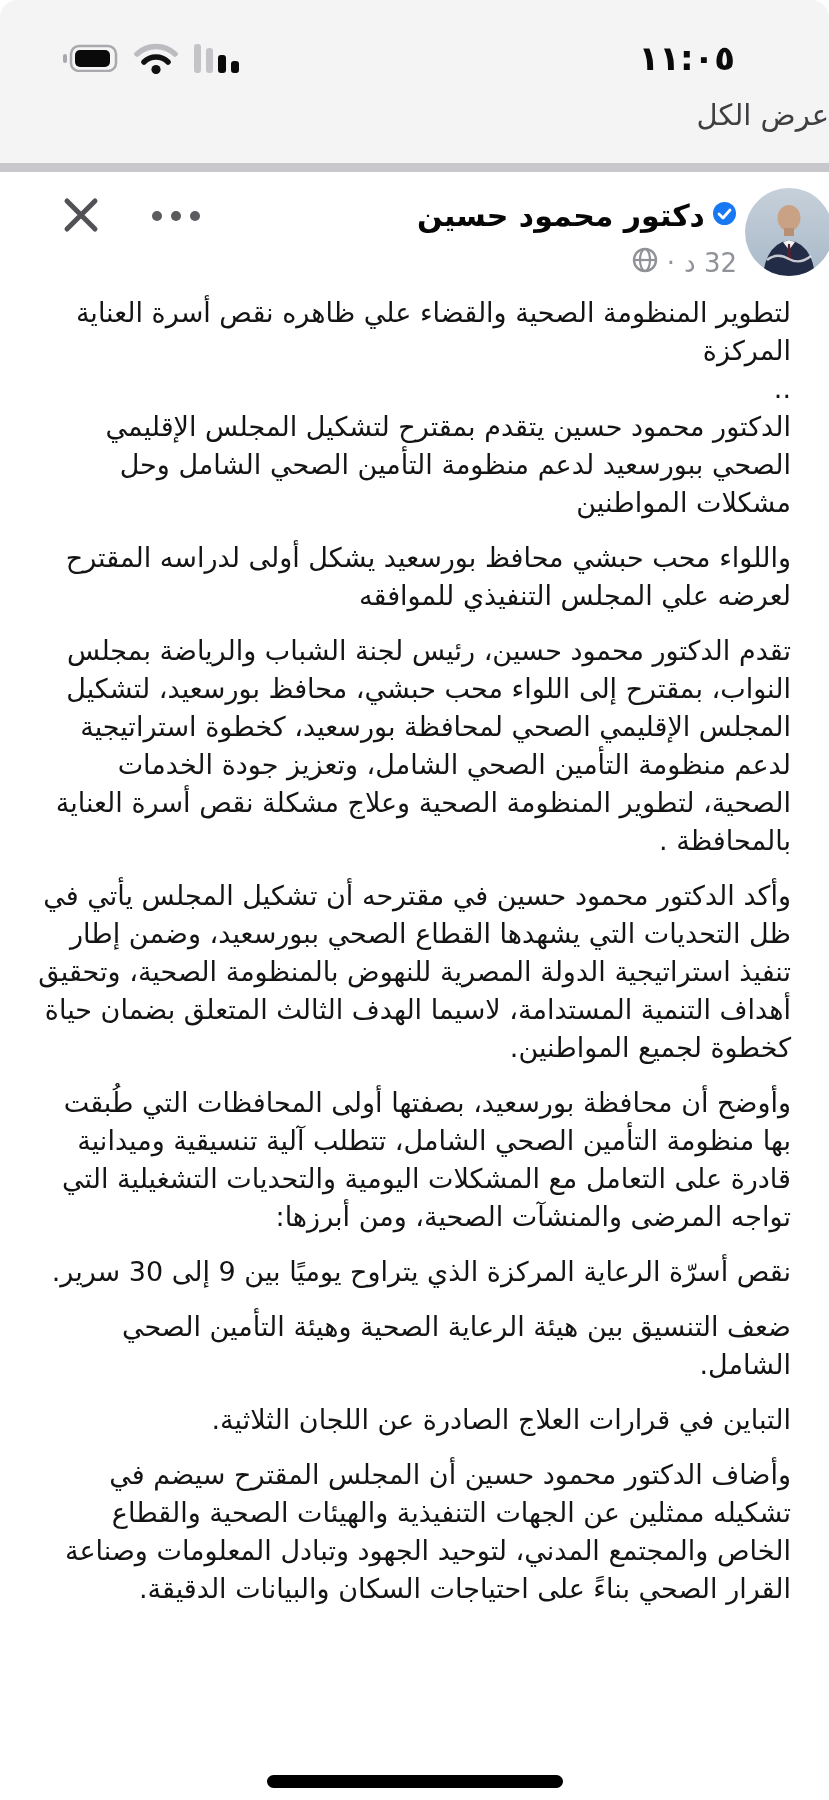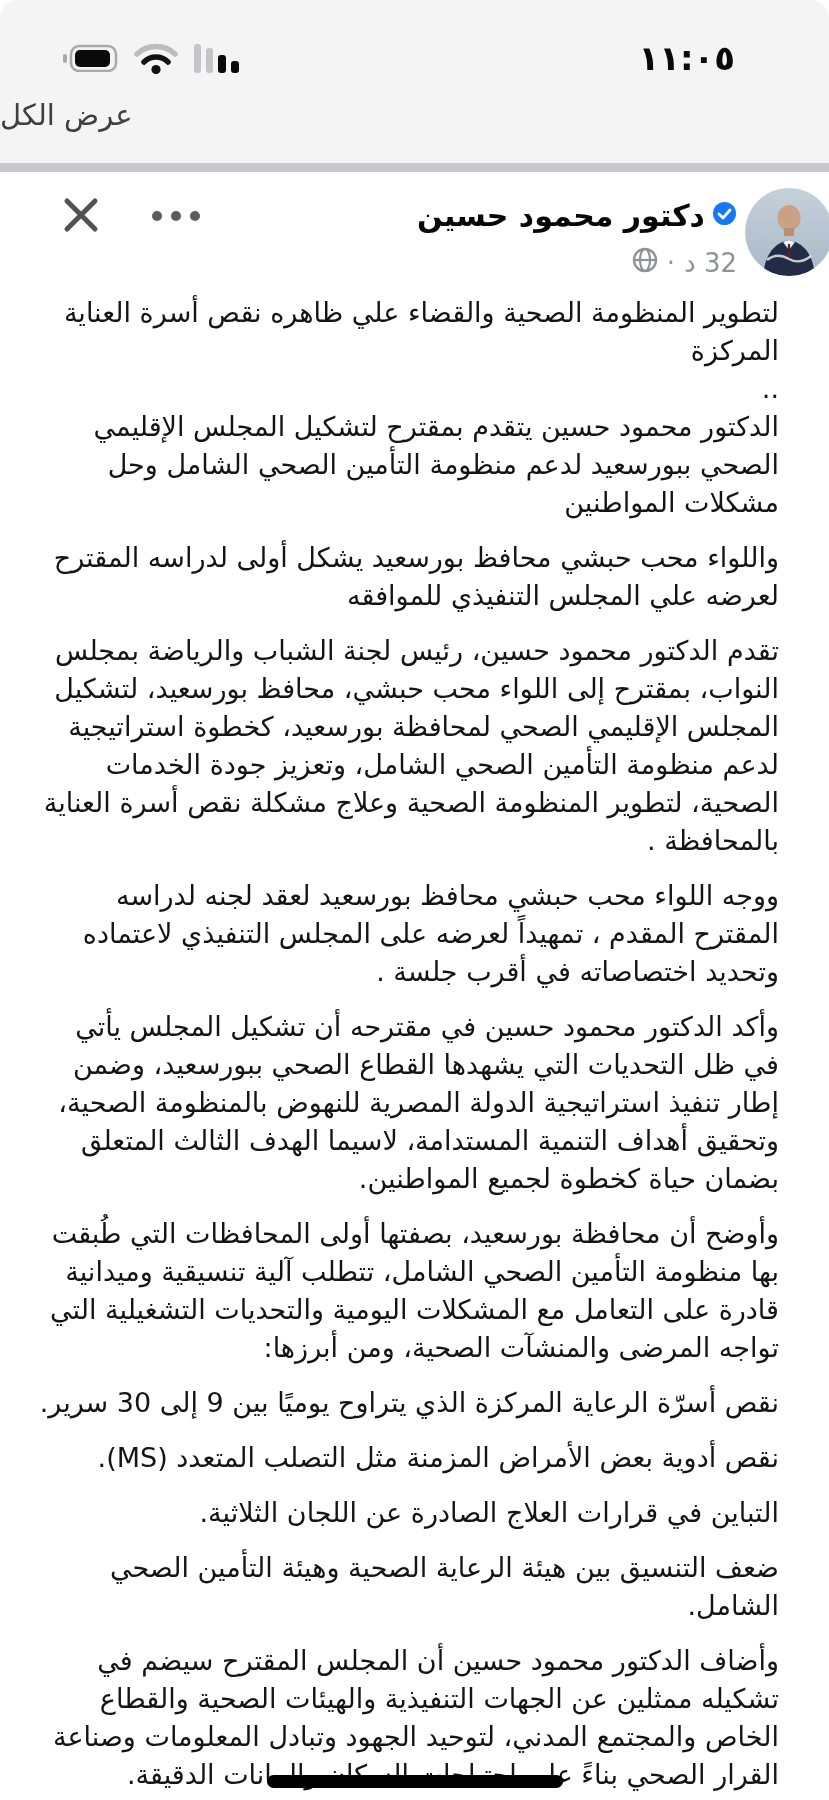--- a/index.html
+++ b/index.html
@@ -7,21 +7,21 @@
     position:relative; width:829px; height:1800px; overflow:hidden;
     background:#ffffff; font-family:"DejaVu Sans", sans-serif;
     margin:0 auto;
     border-radius:18px;
   }
   
   .chrome { position:absolute; top:0; left:0; width:100%; height:163px; background:#f4f4f5; }
   .status-bar { position:absolute; top:26px; left:0; right:0; height:62px; }
   .time { position:absolute; right:94px; top:12px; font-size:34px; font-weight:bold; color:#0a0a0a; letter-spacing:1px; }
   .status-icons { position:absolute; left:62px; top:16px; display:flex; align-items:center; gap:16px; }
-  .view-all { position:absolute; top:98px; left:0; width:100%; text-align:left; font-size:29px; color:#3f3f42; cursor:pointer; }
+  .view-all { position:absolute; top:98px; left:0; width:100%; text-align:right; font-size:29px; color:#3f3f42; cursor:pointer; }
   .divider { position:absolute; top:163px; left:0; width:100%; height:9px; background:#c8c8cc; }
 
   
   .post-header { position:absolute; top:172px; left:8px; width:100%; height:120px; background:#fff;margin-left:24px; }
   .avatar {
     position:absolute; right:28px; top:16px; width:88px; height:88px; border-radius:50%;
     overflow:hidden; background:linear-gradient(180deg,#c6d0da 0%,#a9b9c9 100%); cursor:pointer;
   }
   .name-block { position:absolute; right:124px; top:26px; direction:rtl; text-align:right; }
   .name-row { display:flex; direction:rtl; align-items:center; gap:7px; }
@@ -30,21 +30,21 @@
   .close-btn { position:absolute; left:26px; top:20px; width:48px; height:46px; cursor:pointer; }
   .more-btn { position:absolute; left:110px; top:22px; width:68px; height:44px; display:flex; align-items:center; justify-content:center; gap:9px; cursor:pointer; }
   .more-btn .dot { width:10px; height:10px; border-radius:50%; background:#5c5c60; }
 
   
   .post-body {
     position:absolute; top:294px; right:38px; left:38px;
     direction:rtl; text-align:right; color:#141414;
     font-size:27px; line-height:38px;
   }
-  .post-body p { margin:0 12px 17px 0; white-space:pre-line; }
+  .post-body p { margin:0 0 17px 0; white-space:pre-line; }
 
   
   .home-indicator {
     position:absolute; bottom:12px; left:50%; transform:translateX(-50%);
     width:296px; height:13px; border-radius:8px; background:#000; cursor:grab;
   }
 </style>
 </head>
 <body>
 
@@ -130,25 +130,23 @@
       <span class="dot"></span>
     </div>
   </div>
 
   <div class="post-body">
     <p>لتطوير المنظومة الصحية والقضاء علي ظاهره نقص أسرة العناية المركزة
 ..
 الدكتور محمود حسين يتقدم بمقترح لتشكيل المجلس الإقليمي الصحي ببورسعيد لدعم منظومة التأمين الصحي الشامل وحل مشكلات المواطنين</p>
     <p>واللواء محب حبشي محافظ بورسعيد يشكل أولى لدراسه المقترح لعرضه علي المجلس التنفيذي للموافقه</p>
     <p>تقدم الدكتور محمود حسين، رئيس لجنة الشباب والرياضة بمجلس النواب، بمقترح إلى اللواء محب حبشي، محافظ بورسعيد، لتشكيل المجلس الإقليمي الصحي لمحافظة بورسعيد، كخطوة استراتيجية لدعم منظومة التأمين الصحي الشامل، وتعزيز جودة الخدمات الصحية، لتطوير المنظومة الصحية وعلاج مشكلة نقص أسرة العناية بالمحافظة .</p>
-    <p>ووجه اللواء محب حبشي محافظ بورسعيد لعقد لجنه  لدراسه المقترح المقدم ، تمهيداً لعرضه على المجلس التنفيذي لاعتماده وتحديد اختصاصاته في أقرب جلسة .</p>
     <p>وأكد الدكتور محمود حسين في مقترحه أن تشكيل المجلس يأتي في ظل التحديات التي يشهدها القطاع الصحي ببورسعيد، وضمن إطار تنفيذ استراتيجية الدولة المصرية للنهوض بالمنظومة الصحية، وتحقيق أهداف التنمية المستدامة، لاسيما الهدف الثالث المتعلق بضمان حياة كخطوة لجميع المواطنين.</p>
     <p>وأوضح أن محافظة بورسعيد، بصفتها أولى المحافظات التي طُبقت بها منظومة التأمين الصحي الشامل، تتطلب آلية تنسيقية وميدانية قادرة على التعامل مع المشكلات اليومية والتحديات التشغيلية التي تواجه المرضى والمنشآت الصحية، ومن أبرزها:</p>
     <p>نقص أسرّة الرعاية المركزة الذي يتراوح يوميًا بين 9 إلى 30 سرير.</p>
-    <p>نقص أدوية بعض الأمراض المزمنة مثل التصلب المتعدد (MS).</p>
+    <p>ضعف التنسيق بين هيئة الرعاية الصحية وهيئة التأمين الصحي الشامل.</p>
     <p>التباين في قرارات العلاج الصادرة عن اللجان الثلاثية.</p>
-    <p>ضعف التنسيق بين هيئة الرعاية الصحية وهيئة التأمين الصحي الشامل.</p>
     <p>وأضاف الدكتور محمود حسين أن المجلس المقترح سيضم في تشكيله ممثلين عن الجهات التنفيذية والهيئات الصحية والقطاع الخاص والمجتمع المدني، لتوحيد الجهود وتبادل المعلومات وصناعة القرار الصحي بناءً على احتياجات السكان والبيانات الدقيقة.</p>
   </div>
 
   <div class="home-indicator"></div>
 
 </div>
 
 </body></html>

